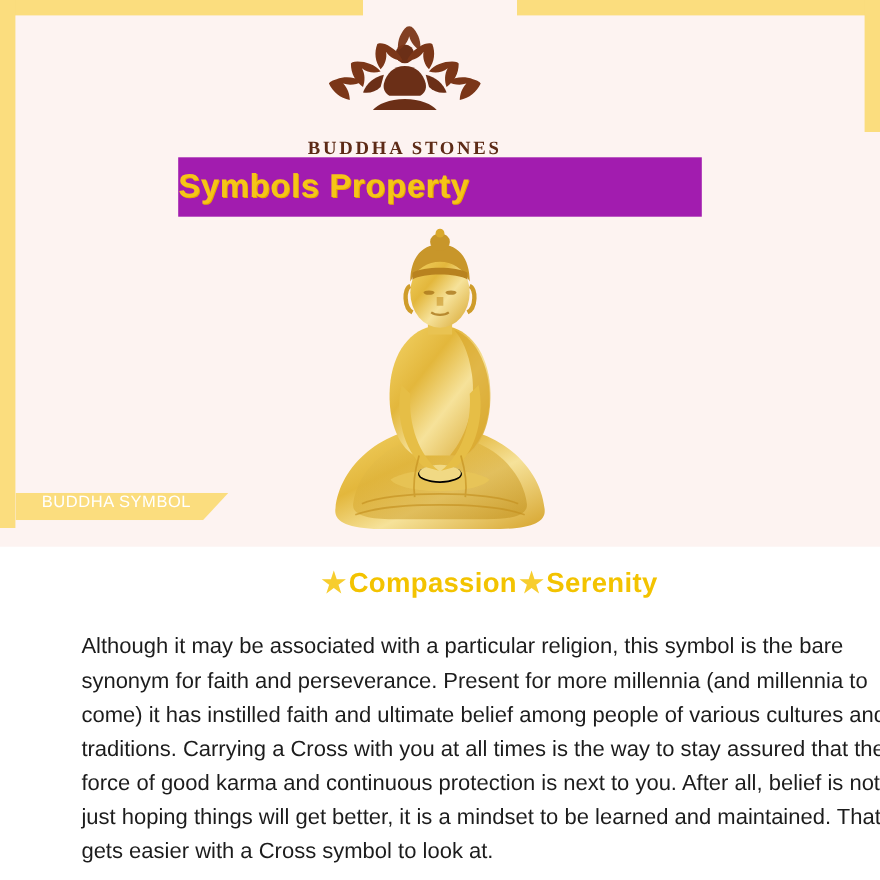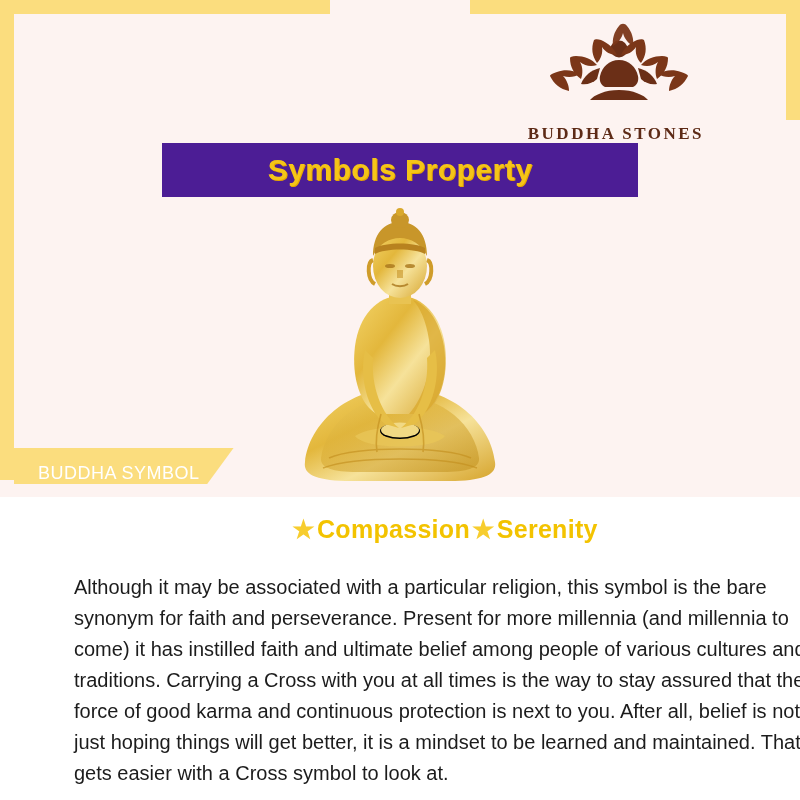--- a/index.html
+++ b/index.html
@@ -32,23 +32,23 @@
   .corner-tr-h { top: 0; right: 0; width: 330px; height: 14px; }
   .corner-tr-v { top: 0; right: 0; width: 14px; height: 120px; }
   .corner-br-h { bottom: 0; right: 0; width: 330px; height: 14px; }
   .corner-br-v { bottom: 0; right: 0; width: 14px; height: 120px; }
   .corner-bl-h { bottom: 0; left: 0; width: 120px; height: 14px; }
 
   
   .brand {
     position: absolute;
     top: 18px;
-    left: 0;
+    left: 16px;
     width: 704px;
-    text-align: right;
+    text-align: center;
     z-index: 3;
   }
   .brand-logo {
     display: block;
     margin: 0 auto;
   }
   .brand-name {
     margin-top: 4px;
     font-size: 17px;
     letter-spacing: 2.5px;
@@ -57,25 +57,25 @@
     font-family: "Liberation Serif", serif;
   }
 
   
   .title-ribbon {
     position: absolute;
     top: 143px;
     left: 162px;
     width: 476px;
     height: 54px;
-    background: #4c1d95;
+    background: #a21caf;
     z-index: 3;
     display: flex;
     align-items: center;
-    justify-content: center;
+    justify-content: flex-start;
   }
   .title-text {
     font-size: 30px;
     font-weight: bold;
     color: #f5c518;
     letter-spacing: 0.5px;
     text-shadow: 1px 1px 0 #e8a900;
   }
 
   
@@ -89,28 +89,28 @@
     display: flex;
     align-items: flex-start;
     justify-content: center;
   }
 
   
   .symbol-tag {
     position: absolute;
     top: 448px;
     left: 14px;
-    height: 36px;
+    height: 25px;
     padding: 0 34px 0 24px;
     background: #fbdd7e;
     color: #ffffff;
-    font-size: 18px;
+    font-size: 15px;
     letter-spacing: 0.5px;
     display: flex;
-    align-items: flex-end;
+    align-items: flex-start;
     z-index: 4;
     clip-path: polygon(0 0, 100% 0, 88% 100%, 0 100%);
   }
 
   
   .content-panel {
     position: absolute;
     left: 0;
     top: 497px;
     width: 800px;

